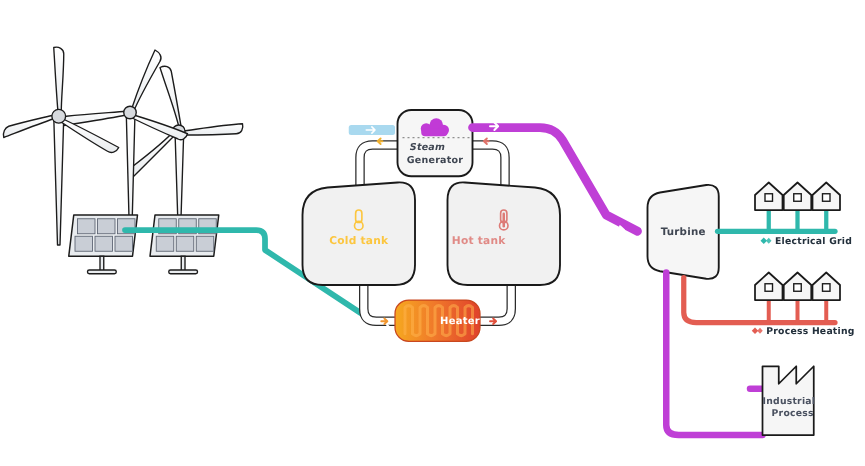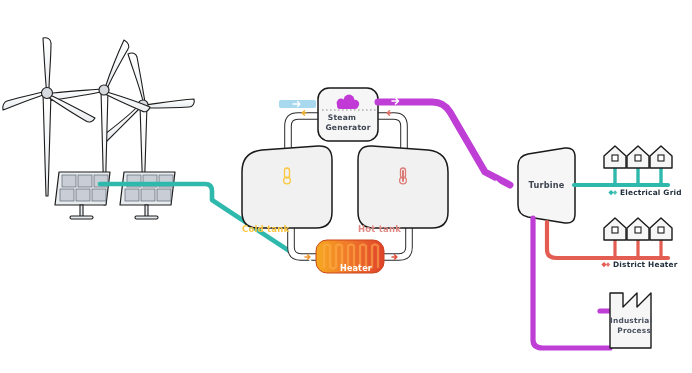--- a/index.html
+++ b/index.html
@@ -18,22 +18,21 @@
   #svgroot{position:absolute;left:0;top:0;width:692px;height:373px;}
   .lbl{
     position:absolute;
     white-space:nowrap;
     pointer-events:none;
     letter-spacing:.2px;
   }
   .tank-label{
     font-size:8.5px;
     font-weight:700;
-    text-align:left;
-    margin-top:36px;
+    text-align:center;
   }
   .box-label{
     font-size:7.6px;
     font-weight:700;
     color:#3f4652;
     text-align:center;
     line-height:10px;
   }
   .out-label{
     font-size:7.4px;
@@ -265,29 +264,29 @@
     </g>
 
     <g opacity="0.55">
       <path d="M322 110 L376 110" stroke="#3b3b3b" stroke-width="1" stroke-dasharray="1.6 2.4" fill="none"></path>
     </g>
 
   </svg>
 
   <div class="lbl tank-label" style="left:242px; top:188px; width:90px; color:#fcc63f;">Cold tank</div>
 
-  <div class="lbl tank-label" style="left:358px; top:188px; width:90px; color:#e08a86;">Hot tank</div>
-
-  <div class="lbl" style="left:316px; top:264px; width:68px; text-align:left; font-size:8px; font-weight:700; color:#ffffff;margin-left:24px;">Heater</div>
-
-  <div class="lbl box-label" style="left:318px; top:113px; width:48px;">Steam</div>
+  <div class="lbl tank-label" style="left:338px; top:188px; width:90px; color:#e08a86;">Hot tank</div>
+
+  <div class="lbl" style="left:316px; top:252px; width:68px; text-align:right; font-size:8px; font-weight:700; color:#ffffff;">Heater</div>
+
+  <div class="lbl box-label" style="left:318px; top:113px; width:48px;font-style:italic;">Steam</div>
   <div class="lbl box-label" style="left:318px; top:123px; width:60px;">Generator</div>
 
   <div class="lbl box-label" style="left:518px; top:180px; width:57px; font-size:8.2px;text-align:center;">Turbine</div>
 
   <div class="lbl factory-label" style="left:610px; top:316px; width:36px;">Industrial</div>
   <div class="lbl factory-label" style="left:610px; top:326px; width:41px;text-align:right;">Process</div>
 
   <div class="lbl out-label" style="left:620px; top:188px; color:#23303c;text-align:center;">Electrical Grid</div>
 
-  <div class="lbl out-label" style="left:613px; top:260px; color:#23303c;">District Heater</div>
+  <div class="lbl out-label" style="left:613px; top:260px; color:#23303c;">Process Heating</div>
 
 </div>
 
 </body></html>

